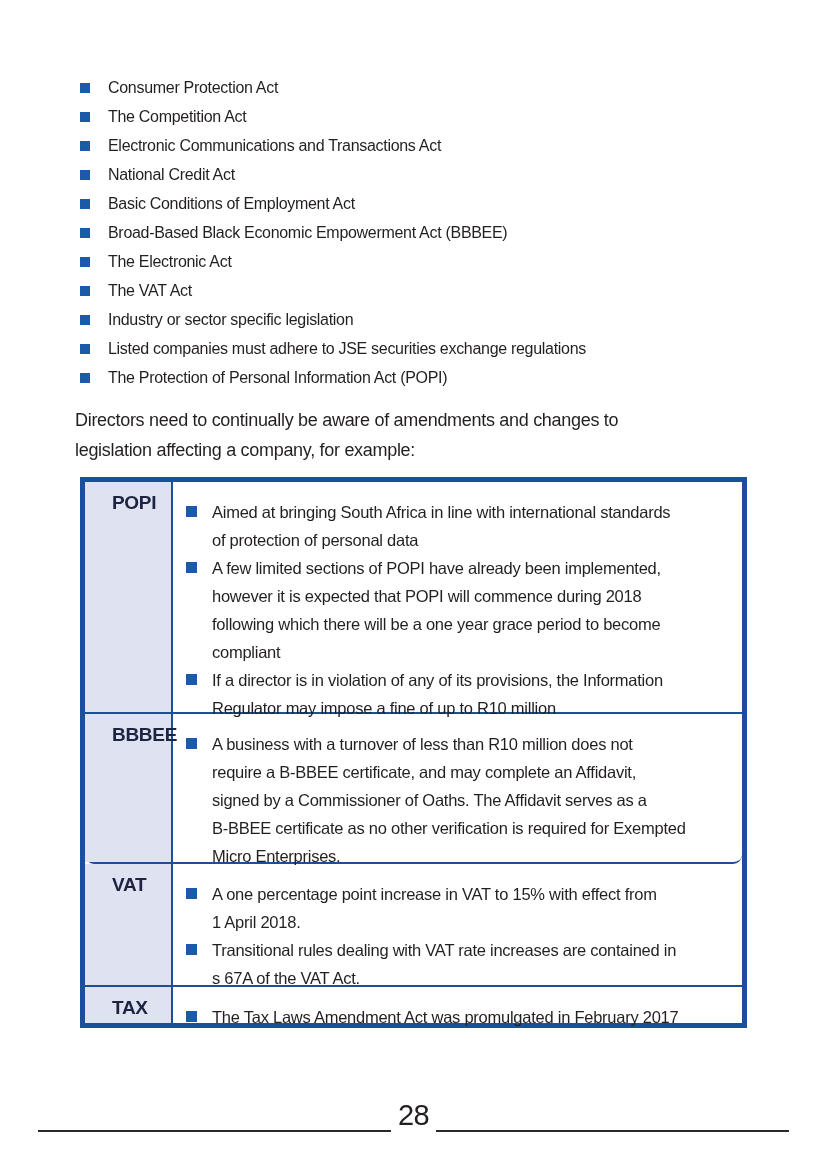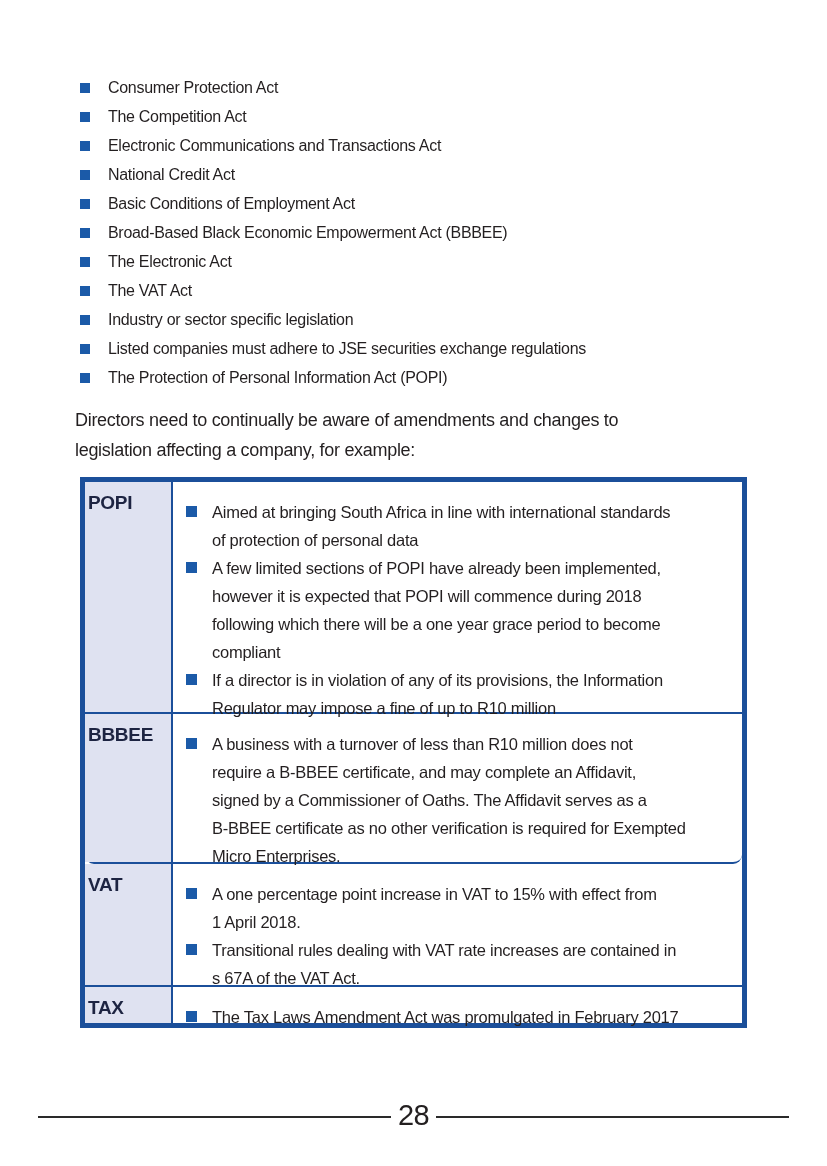--- a/index.html
+++ b/index.html
@@ -32,37 +32,37 @@
     border:5px solid var(--navy);box-sizing:border-box;background:#fff;
   }
   .t-row{display:flex;border-bottom:2px solid var(--navy);box-sizing:border-box;}
   .t-row:last-child{border-bottom:none;}
   .t-row:nth-child(1){height:232px;}
   .t-row:nth-child(2){height:150px;border-radius:9px;}
   .t-row:nth-child(3){height:123px;}
   .t-row:nth-child(4){height:36px;}
   .t-label{
     flex:none;width:88px;background:#dfe2f1;border-right:2px solid var(--navy);
-    box-sizing:border-box;padding:10px 0 0 3px;
+    box-sizing:border-box;padding:10px 0 0 27px;
     font-weight:bold;font-size:19px;letter-spacing:-0.3px;color:#1d2442;
   }
   .t-points{flex:1;padding-top:16px;min-width:0;}
   .point{display:flex;}
   .point .sq{
     width:11px;height:11px;background:var(--accent);flex:none;
     margin:8px 15px 0 13px;
   }
   .point .txt{
     white-space:pre-line;font-size:16.5px;line-height:28px;
     letter-spacing:-0.25px;
   }
   
   .footer{
     position:absolute;left:38px;top:1101px;width:751px;
-    display:flex;align-items:center;gap:7px;
+    display:flex;align-items:flex-end;gap:7px;
   }
   .footer .rule{flex:1;height:0;border-top:2px solid #2a2a2a;}
   .page-num{
     font-size:29px;letter-spacing:-0.5px;color:#231f20;line-height:1;
     padding-bottom:2px;
   }
   :root{
     --navy:#1b4f9a;
     --accent:#1b5aa8;
   }

